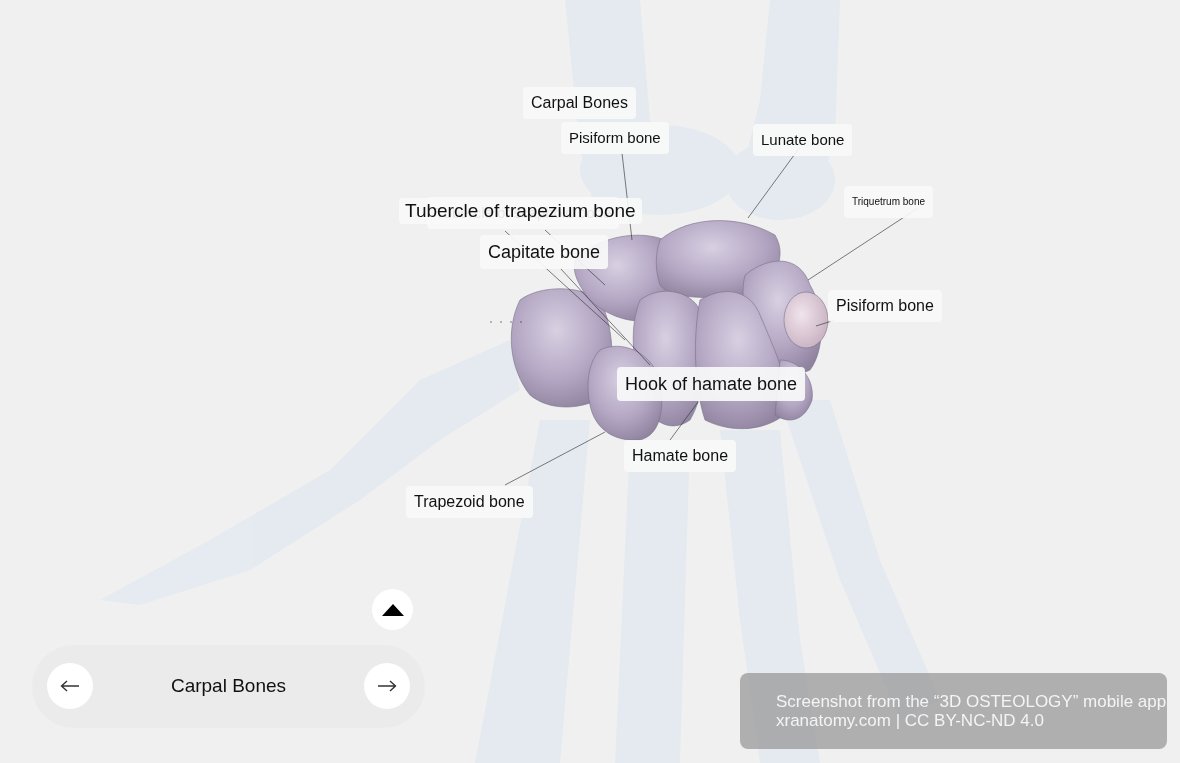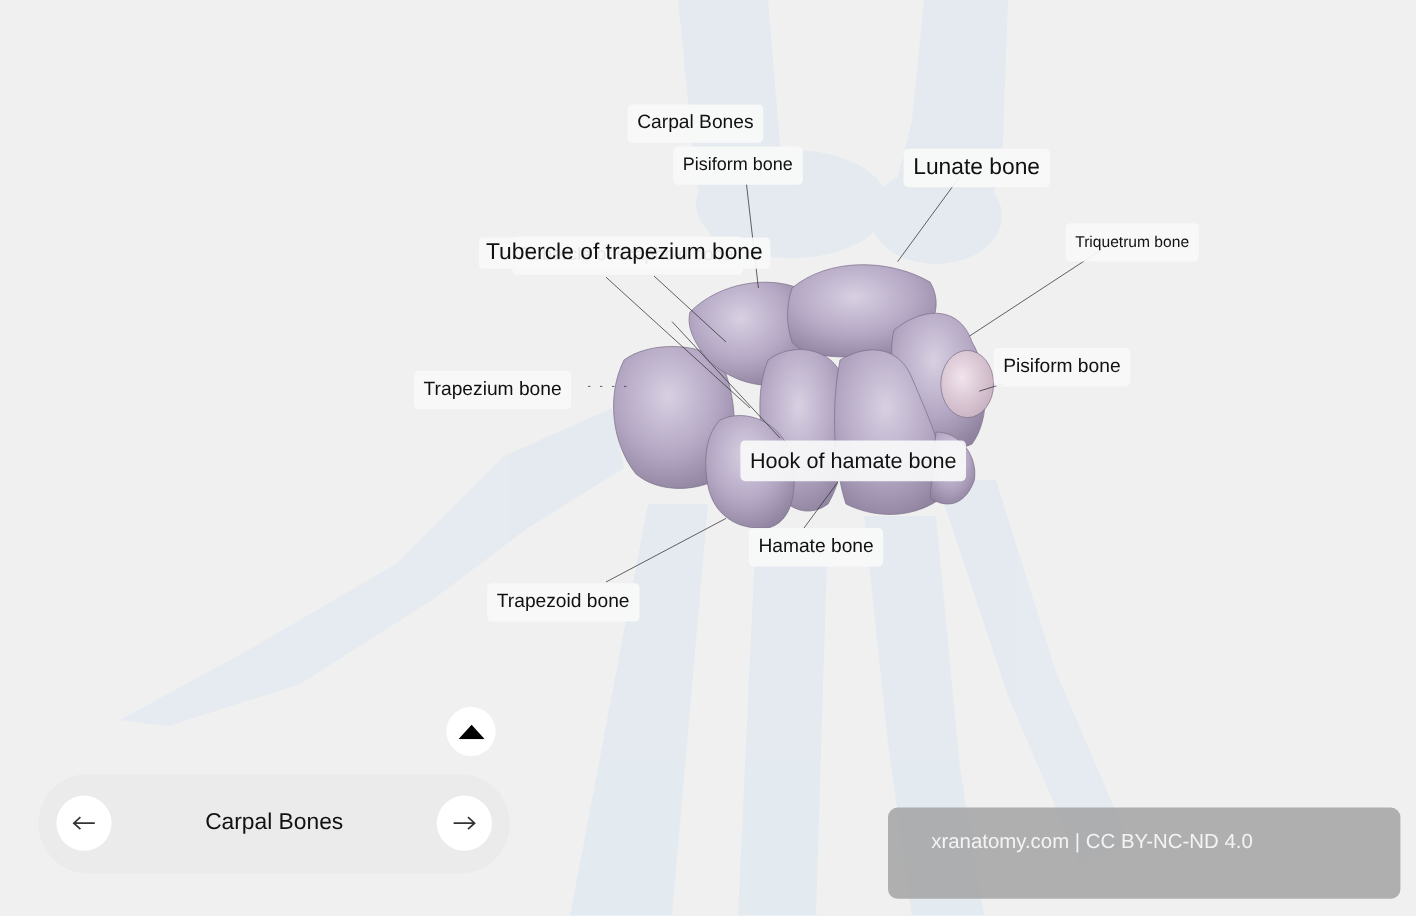--- a/index.html
+++ b/index.html
@@ -64,26 +64,26 @@
       <line x1="545" y1="230" x2="605" y2="285"></line>
       <line x1="560" y1="268" x2="650" y2="365"></line>
       <line x1="490" y1="322" x2="522" y2="322" stroke-dasharray="2 8"></line>
       <line x1="698" y1="402" x2="670" y2="440"></line>
       <line x1="505" y1="485" x2="605" y2="432"></line>
     </g>
   </svg>
 
   <div class="label" style="left:523px;top:87px;">Carpal Bones</div>
   <div class="label" style="left:561px;top:122px;font-size:15px;">Pisiform bone</div>
-  <div class="label" style="left:753px;top:124px;font-size:19px;text-align:center;">Lunate bone</div>
-  <div class="label" style="left:888px;top:186px;font-size:13px;">Triquetrum bone</div>
+  <div class="label" style="left:753px;top:124px;font-size:15px;text-align:center;">Lunate bone</div>
+  <div class="label" style="left:844px;top:186px;font-size:10px;">Triquetrum bone</div>
   <div class="label" style="left:828px;top:290px;">Pisiform bone</div>
   <div class="label" style="left:427px;top:197px;font-size:15px;">Tubercle of scaphoid bone</div>
   <div class="label small" style="left:399px;top:198px;">Tubercle of trapezium bone</div>
-  <div class="label" style="left:345px;top:309px;">Trapezium bone</div>
+  <div class="label big" style="left:480px;top:235px;">Capitate bone</div>
   <div class="label big" style="left:600px;top:367px;margin-left:17px;">Hook of hamate bone</div>
   <div class="label" style="left:600px;top:440px;margin-left:24px;">Hamate bone</div>
   <div class="label" style="left:406px;top:486px;text-align:right;">Trapezoid bone</div>
 </div>
 
 <div class="circle-btn" style="left:372px;top:589px;width:41px;height:41px;">
   <svg width="22" height="12" viewBox="0 0 22 12">
       <path d="M11 0 L22 12 L0 12 Z" fill="#000"></path>
     </svg>
 </div>
@@ -96,14 +96,15 @@
   </div>
   <div class="nav-title">Carpal Bones</div>
   <div class="circle-btn" style="left:332px;top:18px;">
     <svg width="20" height="12" viewBox="0 0 20 12">
         <path d="M1 6 H18 M13 1 L18.5 6 L13 11" stroke="#333" stroke-width="1.4" fill="none"></path>
       </svg>
   </div>
 </div>
 
 <div class="watermark">
+  <div>Screenshot from the “3D OSTEOLOGY” mobile app</div>
   <div>xranatomy.com | CC BY-NC-ND 4.0</div>
 </div>
 
 </body></html>

